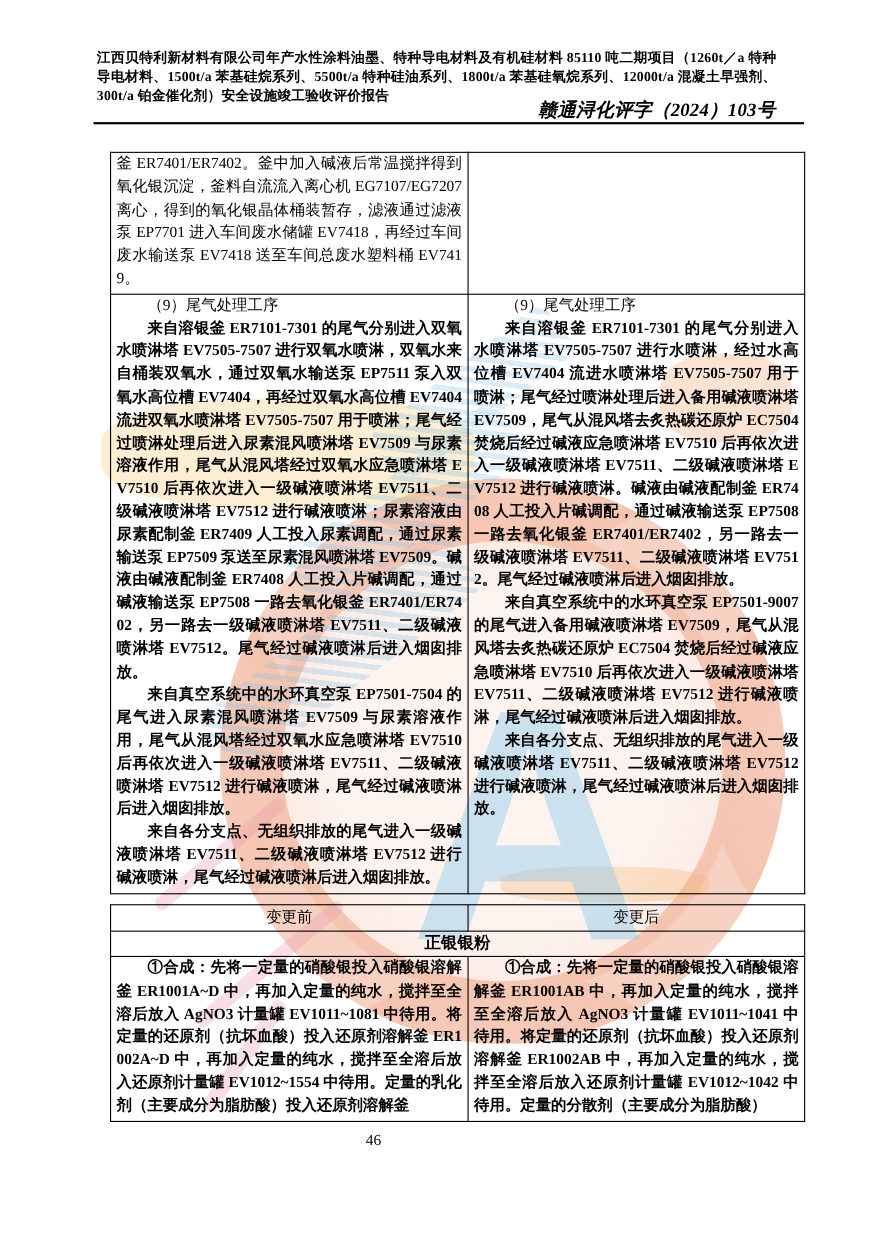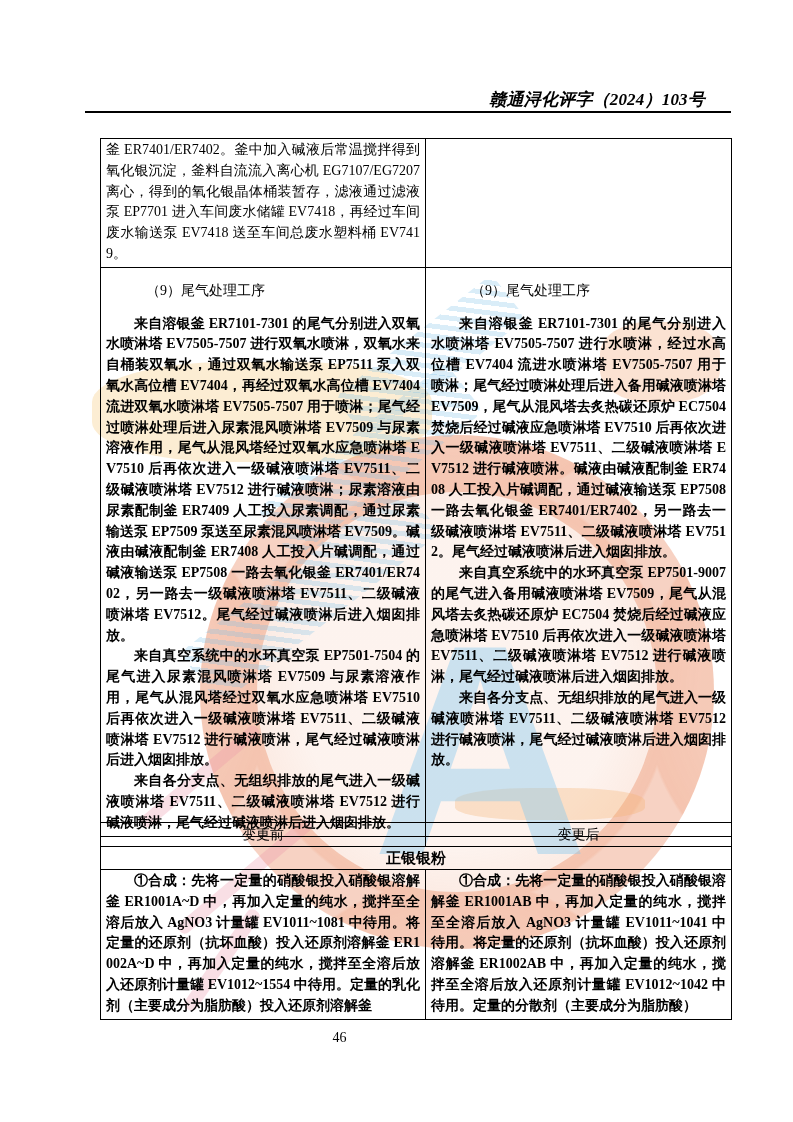--- a/index.html
+++ b/index.html
@@ -52,21 +52,21 @@
   #change-table{top:822px;}
   .doc-table td{
     border:1px solid #000;vertical-align:top;padding:1px 5px 2px 5px;
     font-size:14px;line-height:20.8px;text-align:justify;
     overflow:hidden;word-break:break-all;
   }
   .col-left{width:325px;}
   .col-right{width:306px;}
   .para{text-indent:2em;margin:0;font-weight:bold;}
   .noindent{text-indent:0;margin:0;}
-  .cell-heading{text-indent:2em;margin:12px;}
+  .cell-heading{text-indent:2em;margin:0;}
   td.th-cell{
     text-align:center;font-size:14px;height:21px;line-height:21px;padding:1px 2px;
   }
   td.section-cell{
     text-align:center;font-weight:bold;height:22px;line-height:22px;
     font-family:"Liberation Sans","DejaVu Sans",sans-serif;font-size:15px;padding:0;
   }
 
   
   #table-caption{
@@ -91,20 +91,21 @@
   <div class="wm-band" style="left:170px;top:560px;width:280px;height:66px;transform:rotate(-38deg);"></div>
   <div class="wm-band" style="left:330px;top:330px;width:200px;height:56px;transform:rotate(-38deg);"></div>
   <div class="wm-letter">A</div>
   <div class="wm-stroke" style="left:125px;top:770px;width:150px;height:13px;transform:rotate(-40deg);"></div>
   <div class="wm-stroke" style="left:160px;top:870px;width:170px;height:13px;transform:rotate(-40deg);"></div>
   <div class="wm-stroke" style="left:215px;top:900px;width:14px;height:120px;transform:rotate(35deg);"></div>
 </div>
 
 <div class="layer" id="content">
 
+  <div id="header-title">江西贝特利新材料有限公司年产水性涂料油墨、特种导电材料及有机硅材料 85110 吨二期项目（1260t／a 特种导电材料、1500t/a 苯基硅烷系列、5500t/a 特种硅油系列、1800t/a 苯基硅氧烷系列、12000t/a 混凝土早强剂、300t/a 铂金催化剂）安全设施竣工验收评价报告</div>
   <div id="doc-number">赣通浔化评字（2024）103号</div>
   <div id="header-rule"></div>
 
   <table class="doc-table" id="process-table">
     <colgroup>
         <col class="col-left">
         <col class="col-right">
       </colgroup>
     <tbody>
         <tr>

